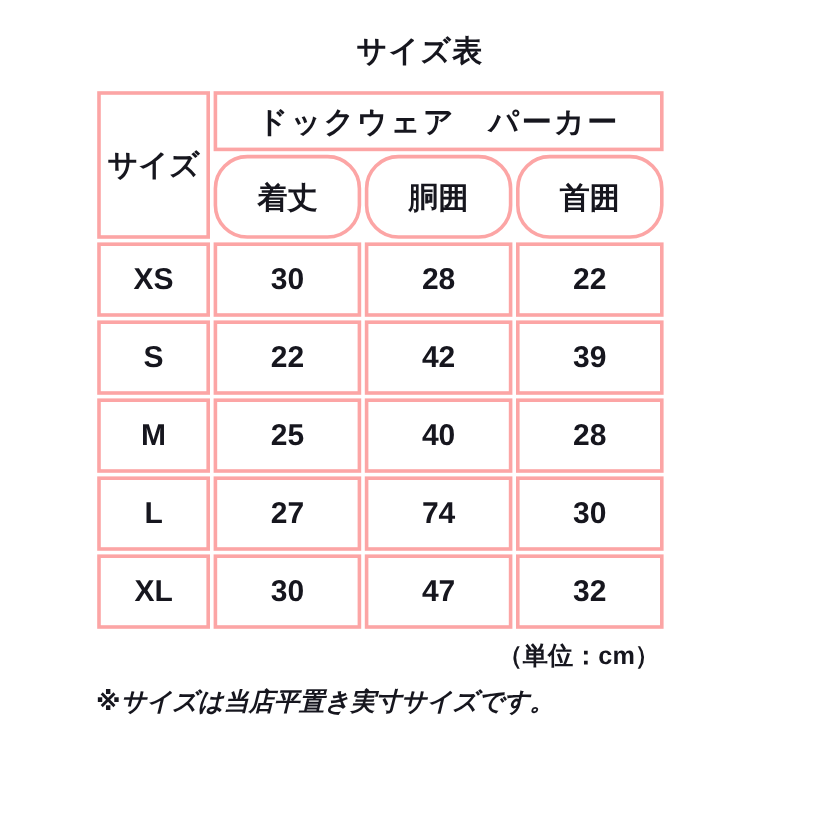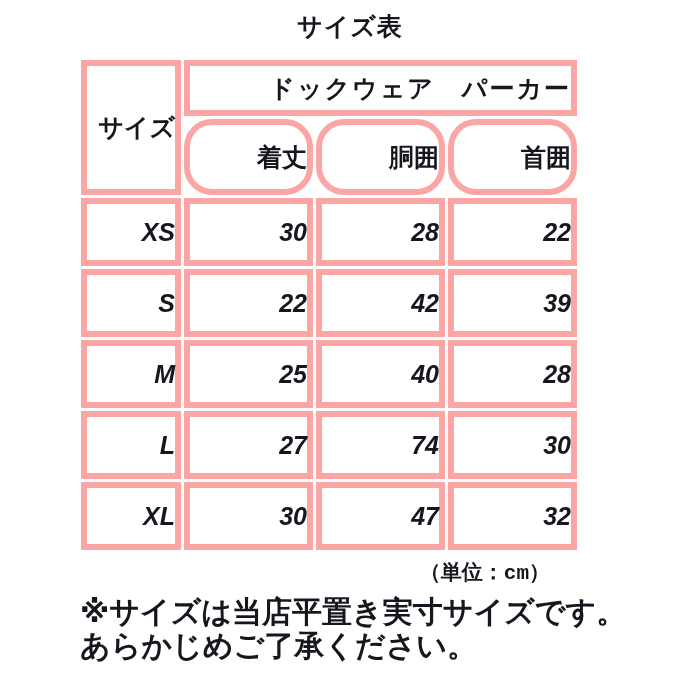--- a/index.html
+++ b/index.html
@@ -9,56 +9,56 @@
   }
   body {
     width: 700px;
     height: 700px;
     font-family: "Liberation Sans", "DejaVu Sans", sans-serif;
     font-weight: bold;
     color: #16161e;
     overflow: hidden;
   }
   .page-title {
-    padding-top: 10px;
+    padding-top: 26px;
     text-align: center;
     font-size: 25px;
     letter-spacing: 1px;
   }
   table.size-table {
     margin: 14px 0 0 78px;
     border-collapse: separate;
     border-spacing: 3px;
     table-layout: fixed;
   }
   table.size-table td {
-    border: 6px solid #fca5a5;
+    border: 3px solid #fca5a5;
     background: #ffffff;
-    text-align: right;
+    text-align: center;
     vertical-align: middle;
     font-size: 25px;
     font-weight: bold;
     padding: 0;
   }
   td.corner-cell { width: 88px; margin-left: 25px; }
   td.group-cell  { height: 44px; letter-spacing: 2px; }
   tr.measure-row td { height: 64px; width: 117px; border-radius: 28px; }
-  tr.data-row td { height: 56px; font-style: italic; }
+  tr.data-row td { height: 56px; }
   .unit-line {
     margin-left: 78px;
     width: 472px;
     text-align: right;
     font-size: 21px;
     margin-top: 5px;
-    font-family: Liberation Mono, monospace;
   }
   .notes {
     margin: 9px 0 0 80px;
-    font-size: 30px;
+    font-size: 21px;
     line-height: 34px;
+    font-style: italic;
   }
 </style>
 </head>
 <body>
 
 <div class="page-title">サイズ表</div>
 
 <table class="size-table">
   <tbody>
     <tr>
@@ -100,14 +100,13 @@
       <td>47</td>
       <td>32</td>
     </tr>
   </tbody>
 </table>
 
 <div class="unit-line">（単位：cm）</div>
 
 <div class="notes">
   <div>※サイズは当店平置き実寸サイズです。</div>
-  <div>あらかじめご了承ください。</div>
 </div>
 
 </body></html>

